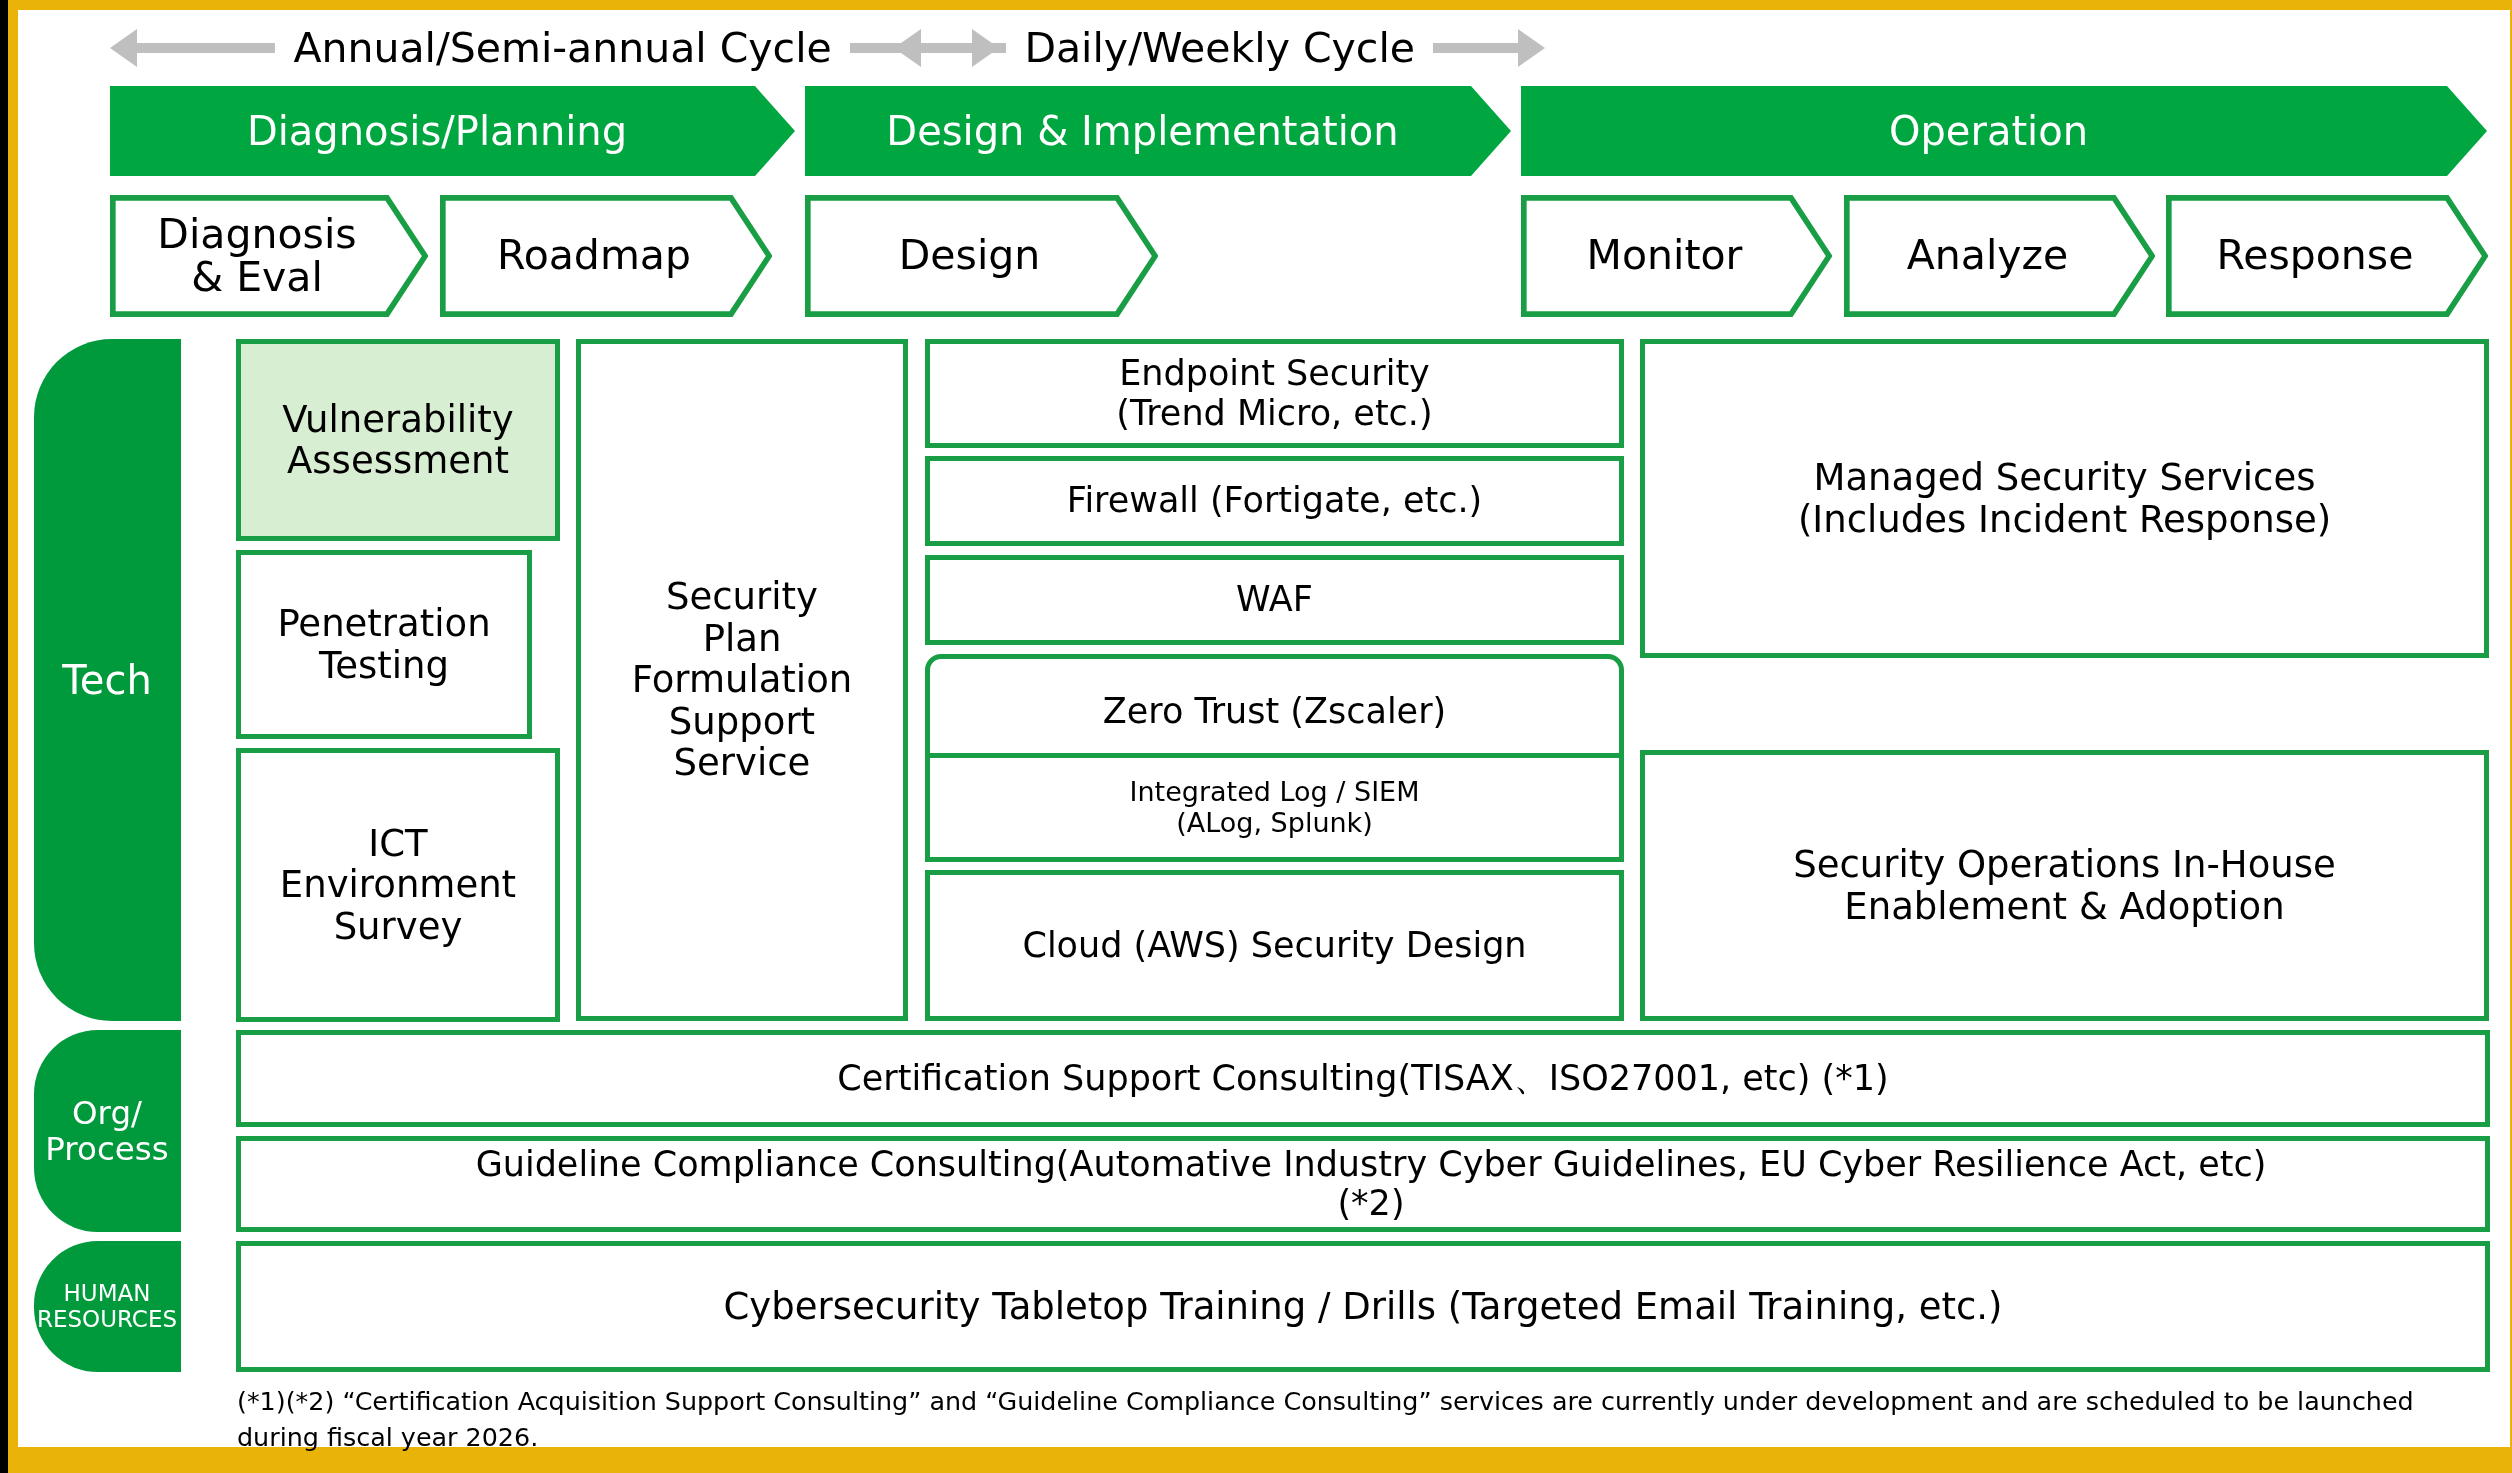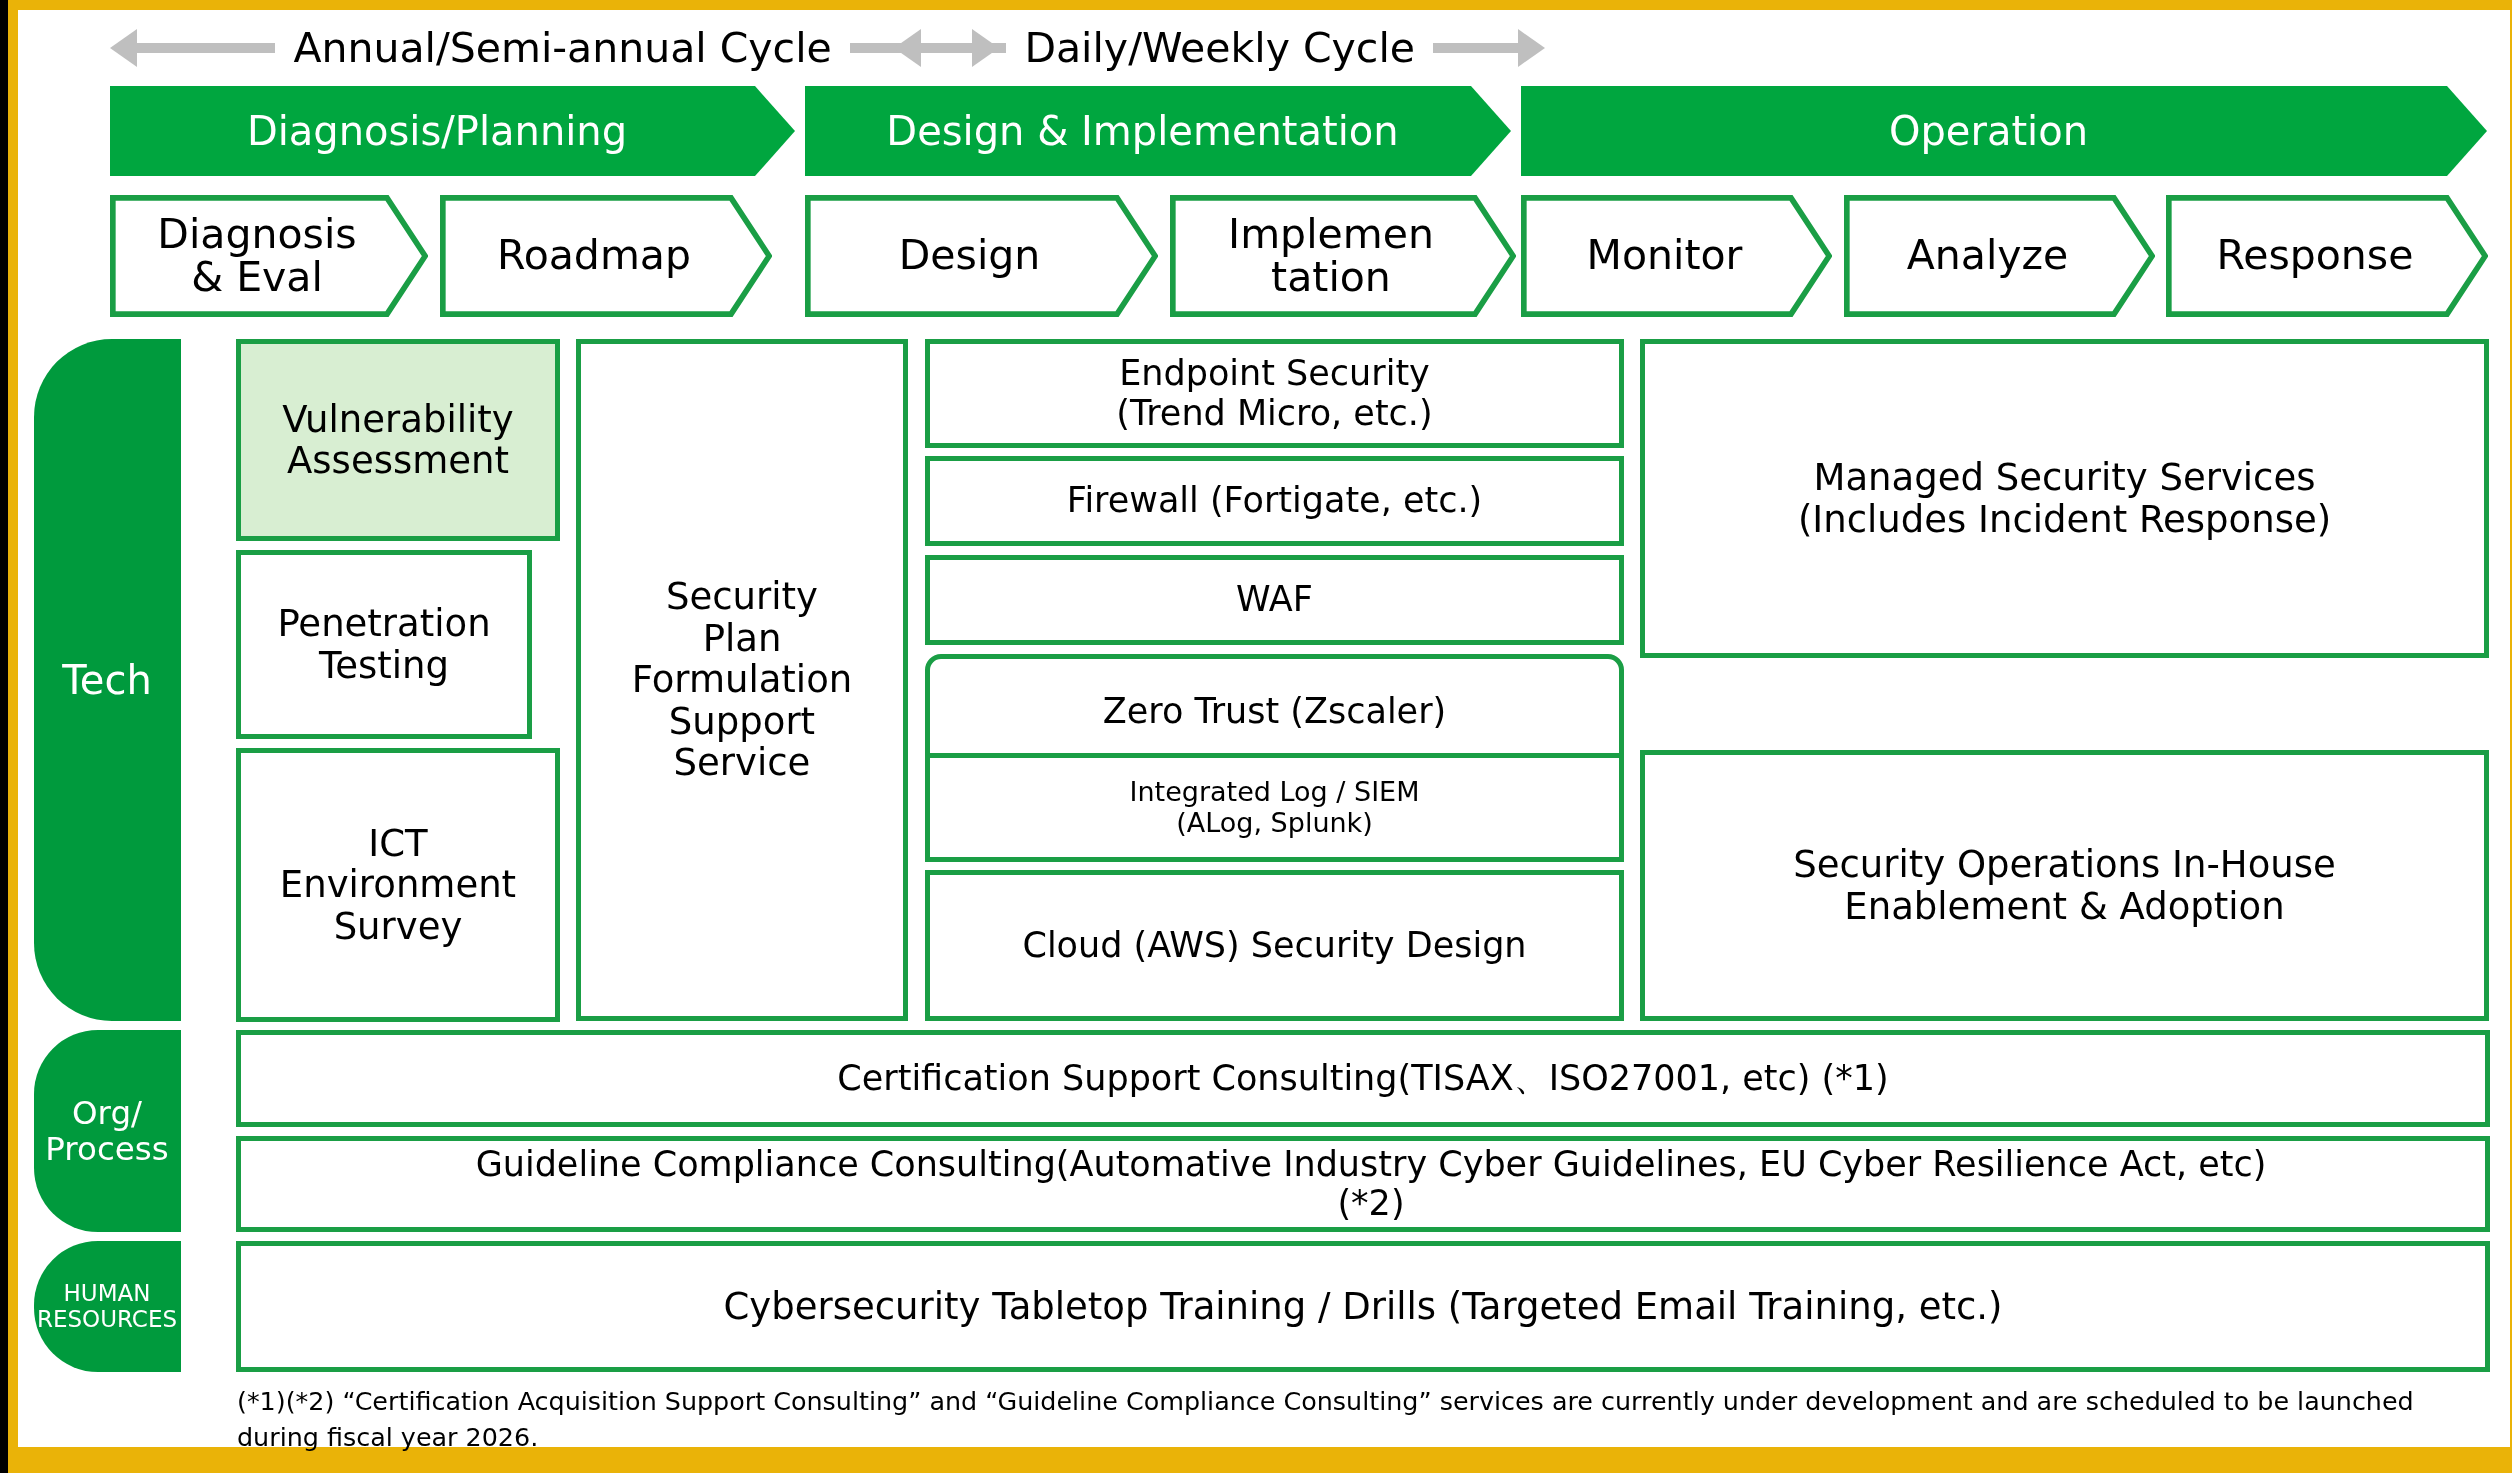--- a/index.html
+++ b/index.html
@@ -173,29 +173,20 @@
 
       <div class="step" style="left:787px; width:353px;">
         <div class="svgwrap">
           <svg viewBox="0 0 500 172" preserveAspectRatio="none">
             <polygon points="4,4 442,4 496,86 442,168 4,168" fill="#ffffff" stroke="#1a9e45" stroke-width="8"></polygon>
           </svg>
         </div>
         <div class="lbl">Design</div>
       </div>
 
-      <div class="step" style="left:1152px; width:346px;">
-        <div class="svgwrap">
-          <svg viewBox="0 0 490 172" preserveAspectRatio="none">
-            <polygon points="4,4 432,4 486,86 432,168 4,168" fill="#ffffff" stroke="#1a9e45" stroke-width="8"></polygon>
-          </svg>
-        </div>
-        <div class="lbl">Implemen
-tation</div>
-      </div>
 
       <div class="step" style="left:1503px; width:311px;">
         <div class="svgwrap">
           <svg viewBox="0 0 440 172" preserveAspectRatio="none">
             <polygon points="4,4 382,4 436,86 382,168 4,168" fill="#ffffff" stroke="#1a9e45" stroke-width="8"></polygon>
           </svg>
         </div>
         <div class="lbl">Monitor</div>
       </div>
 

